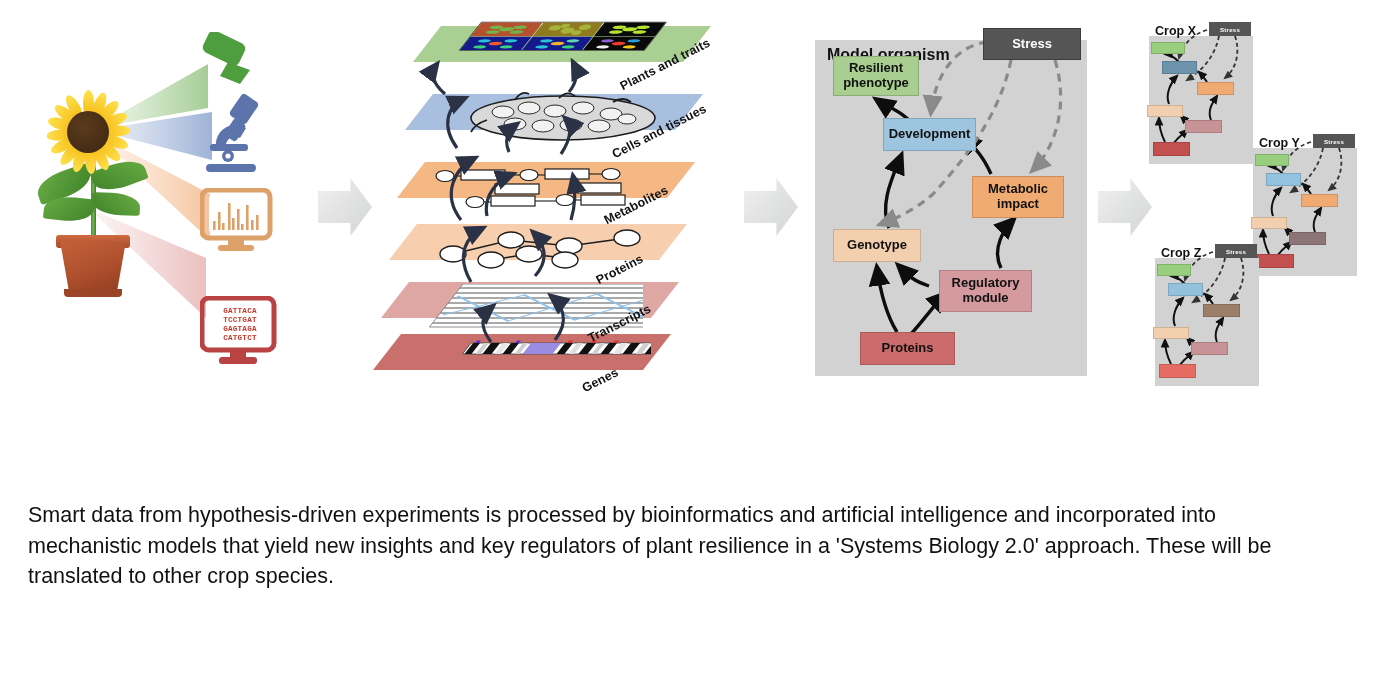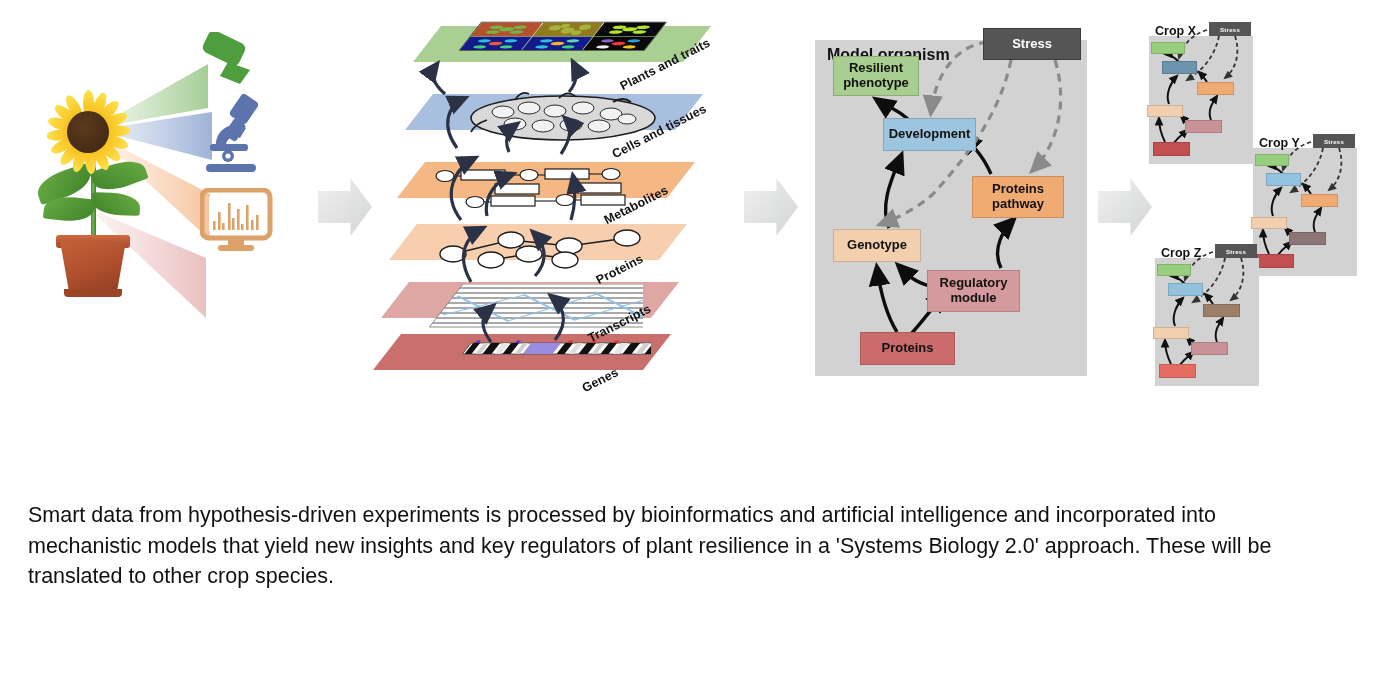--- a/index.html
+++ b/index.html
@@ -230,20 +230,37 @@
             <rect x="46" y="17" width="2.6" height="25"></rect>
           <rect x="51" y="32" width="2.6" height="10"></rect>
             <rect x="56" y="27" width="2.6" height="15"></rect>
         </g>
         <rect x="28" y="50" width="16" height="8" fill="#dda26a"></rect>
         <rect x="18" y="57" width="36" height="6" rx="3" fill="#dda26a"></rect>
       </svg>
       
     </div>
 
+    <div class="instrument" style="left:200px; top:288px; width:80px; height:74px;">
+      <svg width="80" height="74" viewBox="0 0 80 74">
+        <rect x="2" y="2" width="72" height="52" rx="7" fill="none" stroke="#b94343" stroke-width="5"></rect>
+        <rect x="9" y="9" width="58" height="38" fill="#ffffff"></rect>
+        <rect x="30" y="54" width="16" height="8" fill="#b94343"></rect>
+        <rect x="19" y="61" width="38" height="7" rx="3" fill="#b94343"></rect>
+      </svg>
+      <div style="position:absolute; left:11px; top:10px; width:58px; height:38px;
+                  display:flex; flex-direction:column; justify-content:center; align-items:center;
+                  font-family:'Liberation Mono', monospace; font-size:7.6px; font-weight:700;
+                  color:#c0392b; line-height:1.16; letter-spacing:.2px;">
+        <span>GATTACA</span>
+        <span>TCCTGAT</span>
+        <span>GAGTAGA</span>
+        <span>CATGTCT</span>
+      </div>
+    </div>
   </div>
 
   <div class="block-arrow" style="left:318px; top:178px; width:54px; height:58px; background:none;">
     <div class="shaft"></div>
       <div class="head"></div>
   </div>
 
   <div id="panel-layers">
 
     <div class="omics-layer" style="left:66px; top:18px; background:#a9cf93;"></div>
@@ -504,26 +521,26 @@
       </g>
     </svg>
 
     <div class="node model" id="node-resilient" style="left:18px; top:28px; width:86px; height:40px; background:#a8cf8f;">
       <span>Resilient phenotype</span>
     </div>
     <div class="node model" style="left:68px; top:90px; width:93px; height:33px; background:#9ec5e0;">
       <span>Development</span>
     </div>
     <div class="node model" style="left:157px; top:148px; width:92px; height:42px; background:#f0ab72;">
-      <span>Proteins pathway</span>
+      <span>Metabolic impact</span>
     </div>
     <div class="node model" style="left:18px; top:201px; width:88px; height:33px; background:#f2cfae;">
       <span>Genotype</span>
     </div>
-    <div class="node model" style="left:112px; top:242px; width:93px; height:42px; background:#d49a9e;">
+    <div class="node model" style="left:124px; top:242px; width:93px; height:42px; background:#d49a9e;">
       <span>Regulatory module</span>
     </div>
     <div class="node model" style="left:45px; top:304px; width:95px; height:33px; background:#cc6b6b;">
       <span>Proteins</span>
     </div>
     <div class="node model" id="node-stress" style="left:168px; top:0px; width:98px; height:32px;">
       <span>Stress</span>
     </div>
   </div>
 

